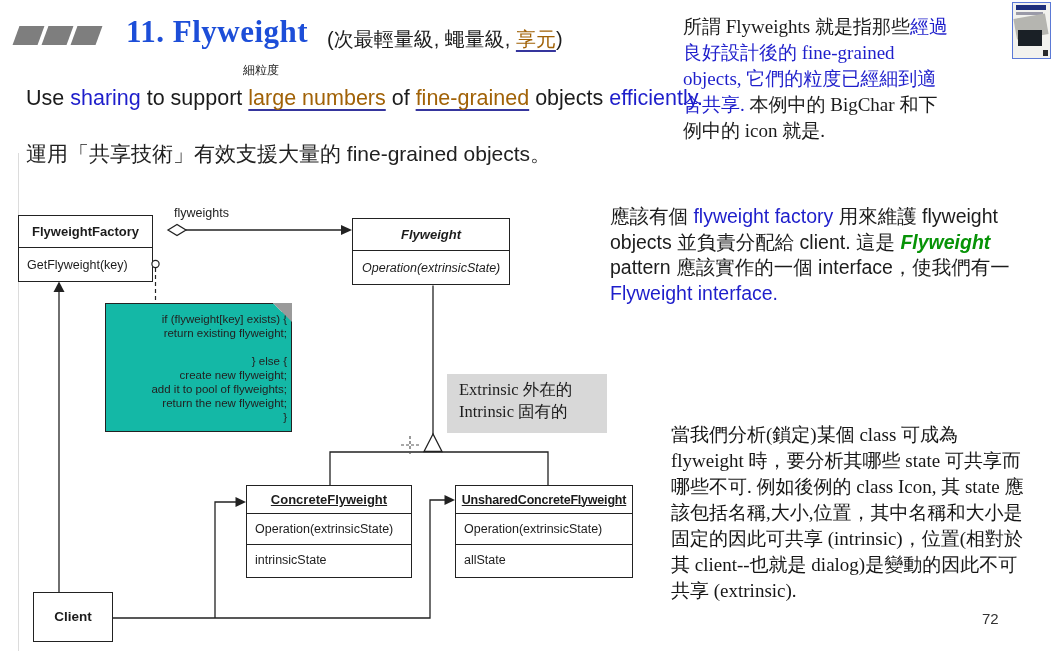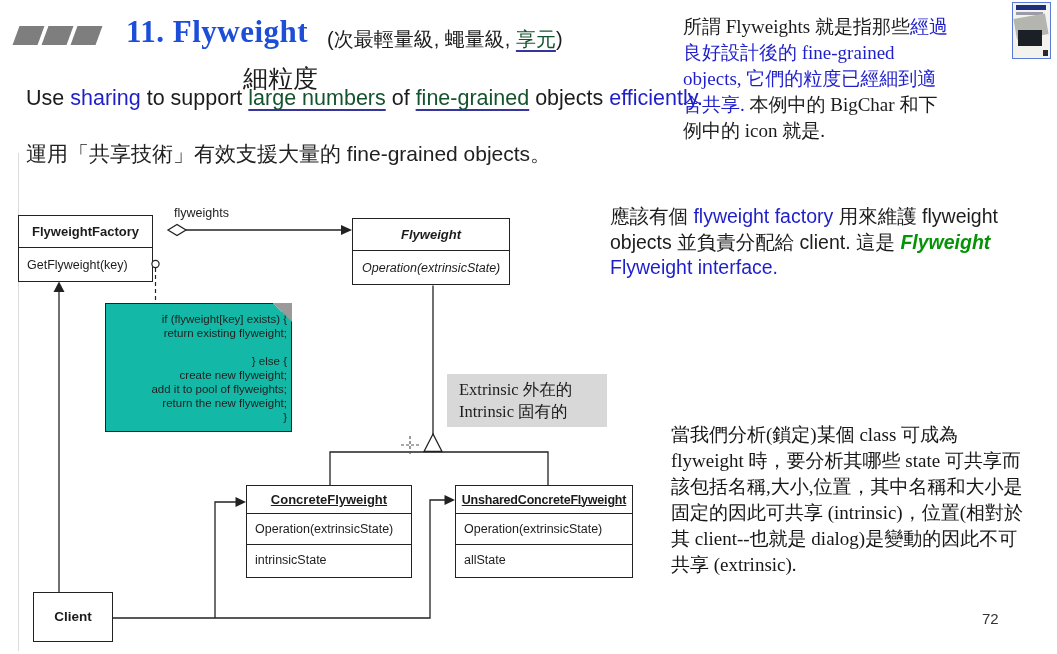--- a/index.html
+++ b/index.html
@@ -7,31 +7,31 @@
     position:relative;width:1057px;height:654px;background:#ffffff;
     overflow:hidden;
     font-family:"Liberation Sans","DejaVu Sans",sans-serif;
     color:#1c1c1c;
   }
   .abs{position:absolute;}
   .nowrap{white-space:nowrap;}
   .serif{font-family:"Liberation Serif","DejaVu Serif",serif;}
   .sans{font-family:"Liberation Sans","DejaVu Sans",sans-serif;}
   .blue{color:#1e1ecb;}
-  .blue-u{color:#14532d;text-decoration:underline;text-decoration-color:#35359d;text-underline-offset:4px;margin-top:35px;}
+  .blue-u{color:#a16207;text-decoration:underline;text-decoration-color:#35359d;text-underline-offset:4px;margin-top:35px;}
   .green{color:#079307;font-weight:bold;font-style:italic;}
 
   
   .sq{position:absolute;top:26px;width:25px;height:19px;background:#7e7e7e;transform:skewX(-20deg);}
   #title{left:126px;top:14px;font-size:31px;font-weight:bold;color:#1d4ed8;
          font-family:"Liberation Serif","DejaVu Serif",serif;letter-spacing:.5px;}
   #subtitle{left:327px;top:26px;font-size:20px;}
 
   
-  #annotation{left:243px;top:62px;font-size:25px;}
+  #annotation{left:243px;top:62px;font-size:12px;}
   #def-en{left:26px;top:86px;font-size:21.5px;}
   #def-zh{left:26px;top:140px;font-size:21px;color:#222;}
 
   
   .pline{white-space:nowrap;}
   #p-top{left:683px;top:14px;font-size:19px;line-height:26px;}
   #p-mid{left:610px;top:204px;font-size:19.5px;line-height:25.5px;}
   #p-bottom{left:671px;top:422px;font-size:19px;line-height:26px;color:#161616;}
 
   
@@ -65,21 +65,21 @@
   #note{left:105px;top:303px;width:187px;height:129px;background:#14b8a6;border:1.5px solid #222;
         box-sizing:border-box;padding:8px 4px 0 10px;font-size:11.5px;line-height:14px;color:#222;text-align:right;}
   #note .code-line{min-height:14px;white-space:nowrap;}
   #note .ind{padding-left:12px;}
   #note-fold{position:absolute;top:303px;left:273px;width:0;height:0;
              border-top:19px solid #9a9a9a;border-left:19px solid transparent;}
   #note-fold-cut{position:absolute;top:301px;left:271px;width:0;height:0;
              border-top:11px solid #fff;border-left:11px solid transparent;}
 
   
-  #legend{left:447px;top:374px;width:160px;height:53px;background:#d8d8d8;
+  #legend{left:447px;top:374px;width:160px;height:59px;background:#d8d8d8;
           font-family:"Liberation Serif","DejaVu Serif",serif;font-size:16.5px;color:#1d1d1d;
           padding:5px 0 0 12px;box-sizing:border-box;line-height:22px;}
 
   #page-number{left:982px;top:610px;font-size:15px;color:#333;}
   #left-edge-line{left:18px;top:153px;width:1px;height:498px;background:#dcdcdc;}
 
   
   #connectors{position:absolute;left:0;top:0;pointer-events:none;}
 
   
@@ -114,26 +114,28 @@
     <div class="pline"><span>所謂 Flyweights 就是指那些</span><span class="blue">經過</span></div>
     <div class="pline blue">良好設計後的 fine-grained</div>
     <div class="pline blue">objects, 它們的粒度已經細到適</div>
     <div class="pline"><span class="blue">合共享.</span><span> 本例中的 BigChar 和下</span></div>
     <div class="pline">例中的 icon 就是.</div>
   </div>
 
   <div class="abs sans" id="p-mid">
     <div class="pline"><span>應該有個 </span><span class="blue">flyweight factory</span><span> 用來維護 flyweight</span></div>
     <div class="pline"><span>objects 並負責分配給 client. 這是 </span><span class="green">Flyweight</span></div>
+    <div class="pline">pattern 應該實作的一個 interface，使我們有一</div>
     <div class="pline blue">Flyweight interface.</div>
   </div>
 
   <div class="abs serif" id="p-bottom">
     <div class="pline">當我們分析(鎖定)某個 class 可成為</div>
     <div class="pline">flyweight 時，要分析其哪些 state 可共享而</div>
+    <div class="pline">哪些不可. 例如後例的 class Icon, 其 state 應</div>
     <div class="pline">該包括名稱,大小,位置，其中名稱和大小是</div>
     <div class="pline">固定的因此可共享 (intrinsic)，位置(相對於</div>
     <div class="pline">其 client--也就是 dialog)是變動的因此不可</div>
     <div class="pline">共享 (extrinsic).</div>
   </div>
 
   <div class="uml-box" id="box-factory">
     <div class="uml-title">FlyweightFactory</div>
     <div class="uml-row">GetFlyweight(key)</div>
   </div>

